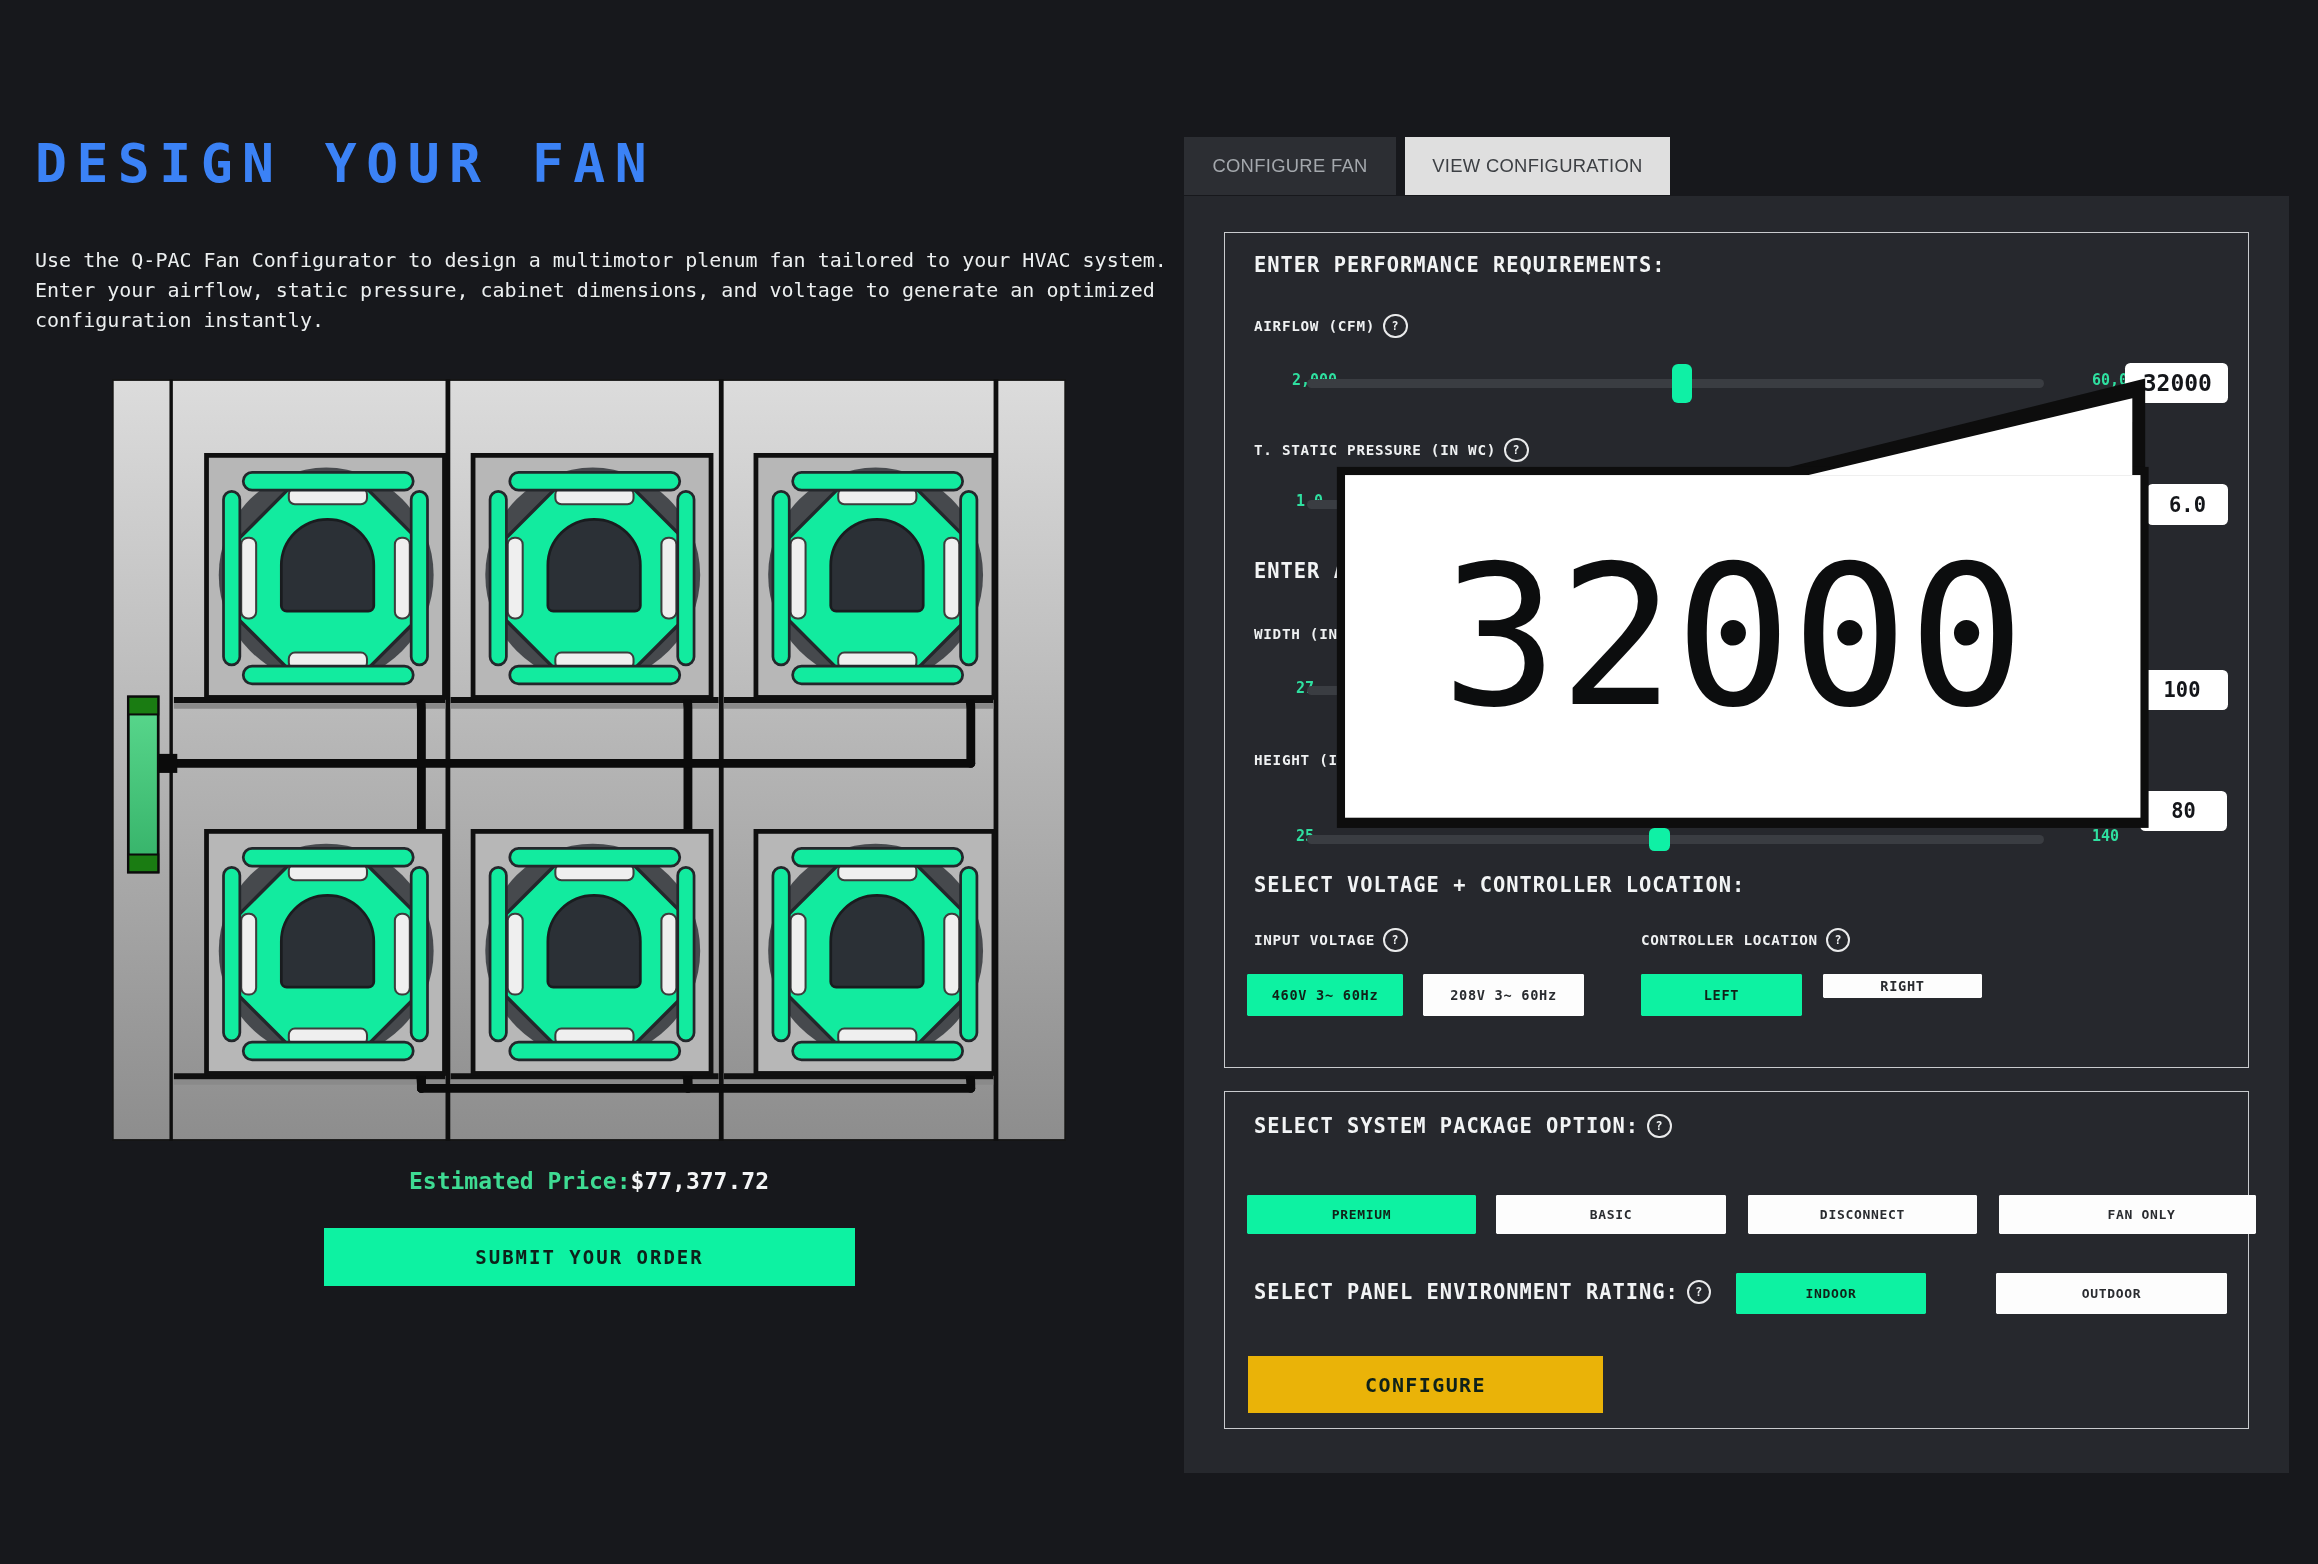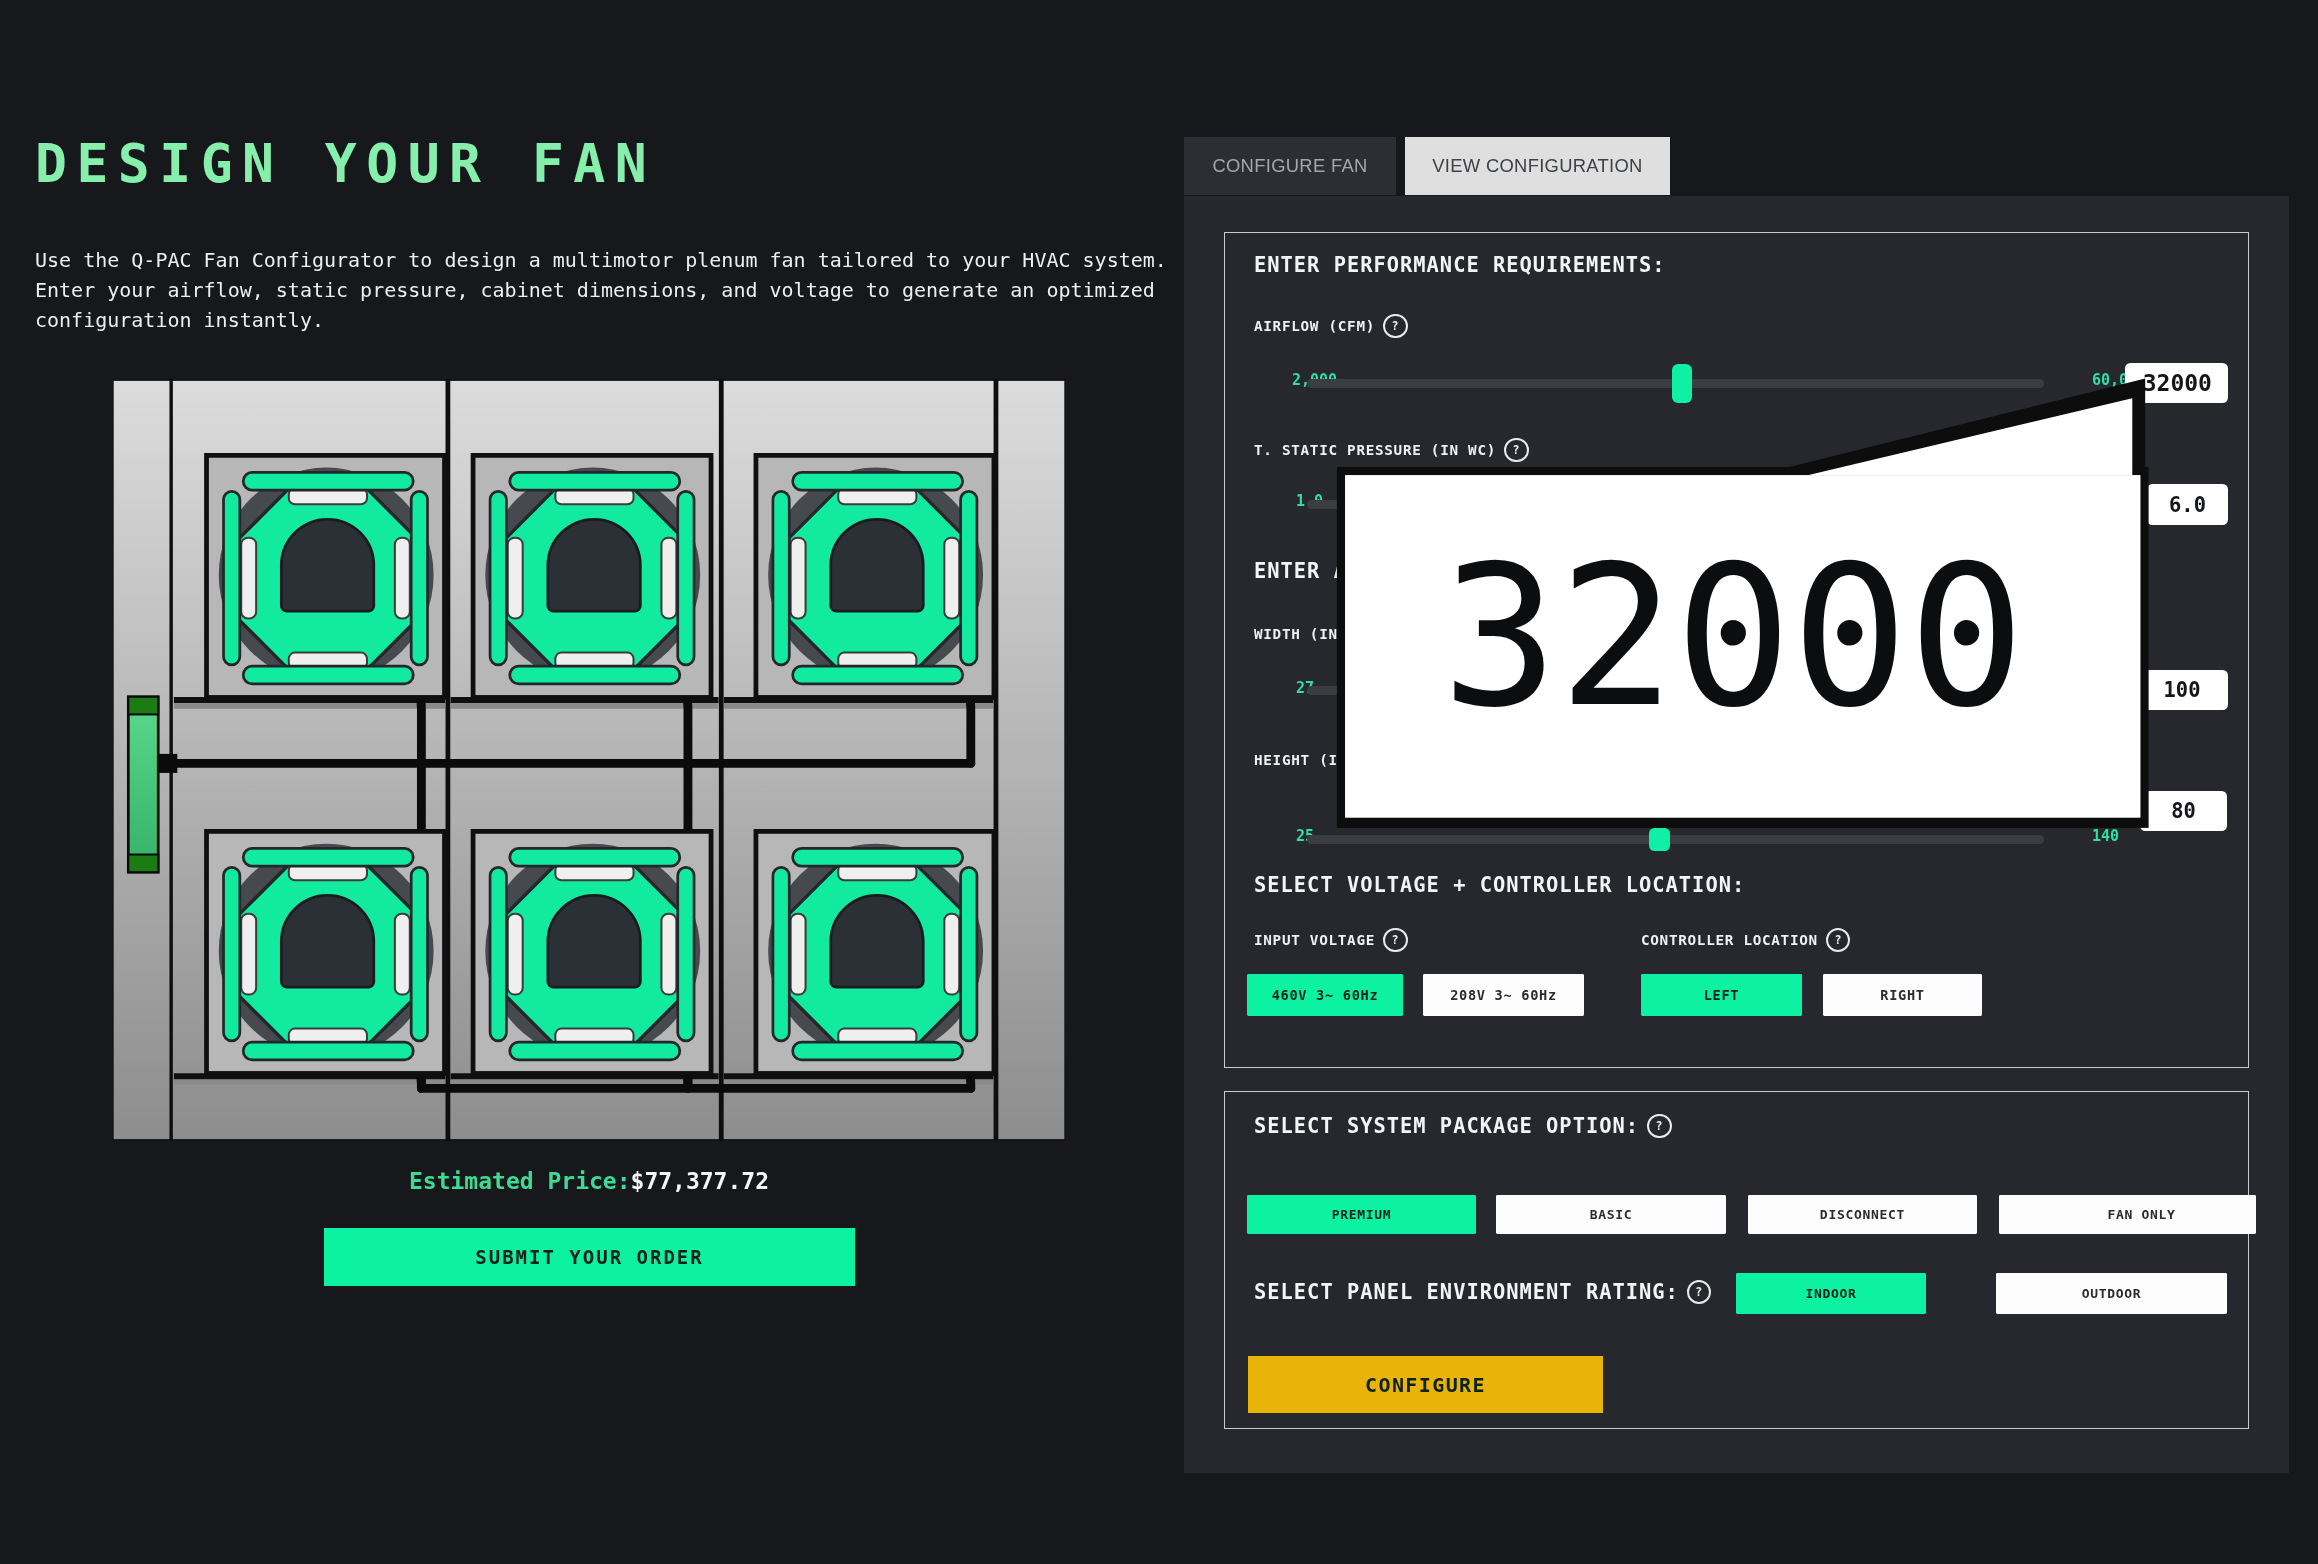--- a/index.html
+++ b/index.html
@@ -1,20 +1,20 @@
 <!DOCTYPE html>
 <html style="font-size:11px"><head>
 <meta charset="utf-8">
 <style>
   html,body{margin:0;padding:0;background:#101114;}
   .page{position:relative;width:2319px;height:1564px;background:#17181c;overflow:hidden;
         font-family:"DejaVu Sans Mono","Liberation Mono",monospace;color:#f2f4f5;}
 
   
-  .title{position:absolute;left:35px;top:133px;font-size:53px;font-weight:bold;letter-spacing:9.5px;color:#86efac;white-space:nowrap;}
+  .title{position:absolute;left:35px;top:133px;font-size:53px;font-weight:bold;letter-spacing:9.5px;color:#3b82f6;white-space:nowrap;}
   .intro{position:absolute;left:35px;top:245px;width:1146px;font-size:20px;font-weight:normal;line-height:1.5;color:#eceff0;}
   .price-row{position:absolute;left:112px;top:1168px;width:954px;text-align:center;font-size:23px;font-weight:bold;white-space:nowrap;}
   .price-label{color:#3edb93;}
   .price-value{color:#f4f5f6;}
   .submit-btn{position:absolute;left:324px;top:1228px;width:531px;height:58px;background:#0df2a2;color:#0e211a;
        display:flex;align-items:center;justify-content:center;font-size:19px;font-weight:bold;letter-spacing:2px;cursor:pointer;}
 
   
   .tab{position:absolute;top:137px;height:58px;display:flex;align-items:center;justify-content:center;
        font-family:"Liberation Sans",sans-serif;font-size:18.4px;letter-spacing:0.3px;cursor:pointer;}
@@ -189,21 +189,21 @@
     <span>INPUT VOLTAGE</span>
     <span class="q">?</span>
   </div>
   <div class="sub-label" style="left:1641px;top:928px;">
     <span>CONTROLLER LOCATION</span>
     <span class="q">?</span>
   </div>
   <div class="btn green" style="left:1247px;top:974px;width:156px;height:42px;">460V 3~ 60Hz</div>
   <div class="btn white" style="left:1423px;top:974px;width:161px;height:42px;">208V 3~ 60Hz</div>
   <div class="btn green" style="left:1641px;top:974px;width:161px;height:42px;">LEFT</div>
-  <div class="btn white" style="left:1823px;top:974px;width:159px;height:42px;">RIGHT</div>
+  <div class="btn white" style="left:1823px;top:974px;width:159px;height:24px;">RIGHT</div>
 
   <div class="h2" style="left:1254px;top:1114px;display:flex;align-items:center;">
     <span>SELECT SYSTEM PACKAGE OPTION:</span>
     <span class="q">?</span>
   </div>
   <div class="btn green small" style="left:1247px;top:1195px;width:229px;height:39px;">PREMIUM</div>
   <div class="btn white small" style="left:1496px;top:1195px;width:230px;height:39px;">BASIC</div>
   <div class="btn white small" style="left:1748px;top:1195px;width:229px;height:39px;">DISCONNECT</div>
   <div class="btn white small" style="left:1999px;top:1195px;width:229px;height:39px;padding-left:28px;">FAN ONLY</div>
 

